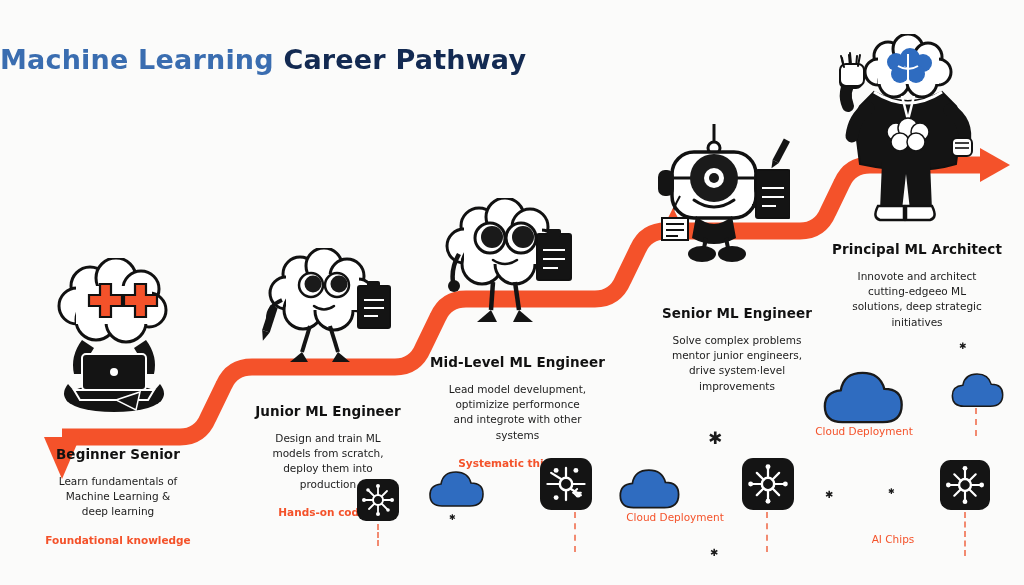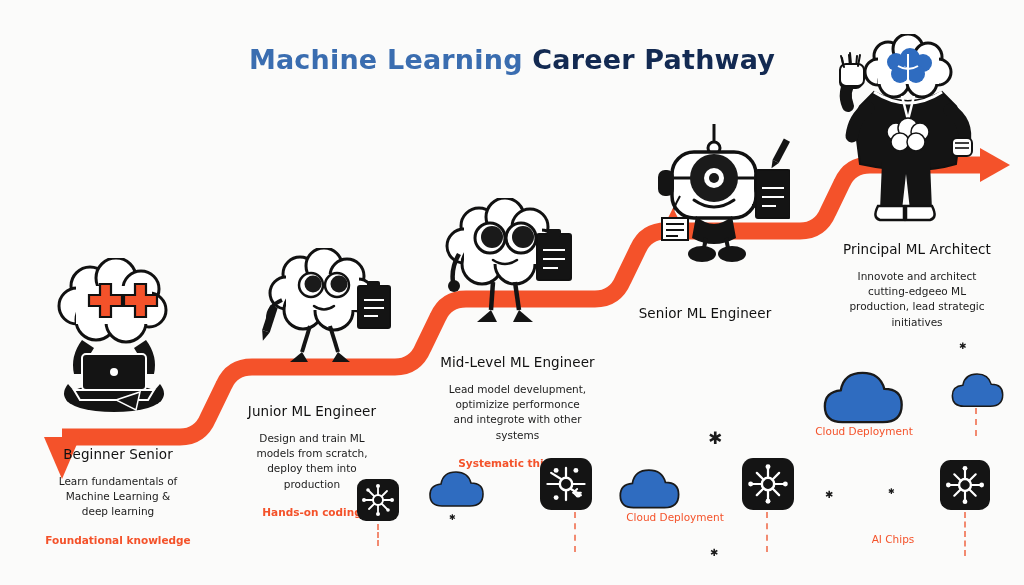--- a/index.html
+++ b/index.html
@@ -14,21 +14,21 @@
     background: #fbfbfa;
     overflow: hidden;
     font-family: "DejaVu Sans", sans-serif;
   }
   
   #title {
     position: absolute;
     top: 44px;
     left: 0;
     width: 1024px;
-    text-align: center;
+    text-align: left;
     font-size: 27px;
     font-weight: bold;
     letter-spacing: 0.2px;
     white-space: nowrap;
   }
   #title .t1 { color: #3a6db0; }
   #title .t2 { color: #132a52; }
 
   
   #path-svg {
@@ -41,21 +41,21 @@
   }
 
   
   .stage {
     position: absolute;
     width: 200px;
     text-align: center;
   }
   .stage-title {
     font-size: 13.5px;
-    font-weight: normal;
+    font-weight: bold;
     color: #111111;
     letter-spacing: 0.1px;
     white-space: nowrap;
   }
   .stage-desc {
     margin-top: 12px;
     font-size: 10.5px;
     line-height: 1.45;
     color: #1c1c1c;
     white-space: pre-line;
@@ -365,47 +365,51 @@
   </div>
 
   <div class="stage" style="left:18px; top:446px;">
     <div class="stage-title">Beginner Senior</div>
     <div class="stage-desc">Learn fundamentals of
 Machine Learning &amp;
 deep learning</div>
     <div class="stage-tag">Foundational knowledge</div>
   </div>
 
-  <div class="stage" style="left:212px; top:403px;">
+  <div class="stage" style="left:228px; top:403px;">
     <div class="stage-title">Junior ML Engineer</div>
     <div class="stage-desc">Design and train ML
 models from scratch,
 deploy them into
 production</div>
     <div class="stage-tag">Hands-on coding</div>
   </div>
 
   <div class="stage" style="left:410px; top:354px; width:215px;">
     <div class="stage-title">Mid-Level ML Engineer</div>
     <div class="stage-desc">Lead model develupment,
 optimizize performonce
 and integrote with other
 systems</div>
     <div class="stage-tag">Systematic thinking</div>
   </div>
 
-  <div class="stage" style="left:605px; top:305px;">
+  <div class="stage" style="left:637px; top:305px;">
     <div class="stage-title">Senior ML Engineer</div>
+    <div class="stage-desc">Solve complex problems
+mentor junior engineers,
+drive system·level
+improvements</div>
   </div>
 
   <div class="stage" style="left:812px; top:241px; width:210px;">
     <div class="stage-title">Principal ML Architect</div>
     <div class="stage-desc">Innovote and architect
 cutting-edgeeo ML
-production, lead strategic
+solutions, deep strategic
 initiatives</div>
   </div>
 
   <div class="icon-sq" style="left:357px; top:479px;">
     <svg width="42" height="42" viewBox="0 0 42 42">
       <rect x="0" y="0" width="42" height="42" rx="9" fill="#141414"></rect>
       <circle cx="21" cy="21" r="5" fill="none" stroke="#ffffff" stroke-width="2"></circle>
       <g stroke="#ffffff" stroke-width="1.8" stroke-linecap="round">
         <path d="M 21,16 L 21,9"></path>
           <path d="M 21,26 L 21,33"></path>

